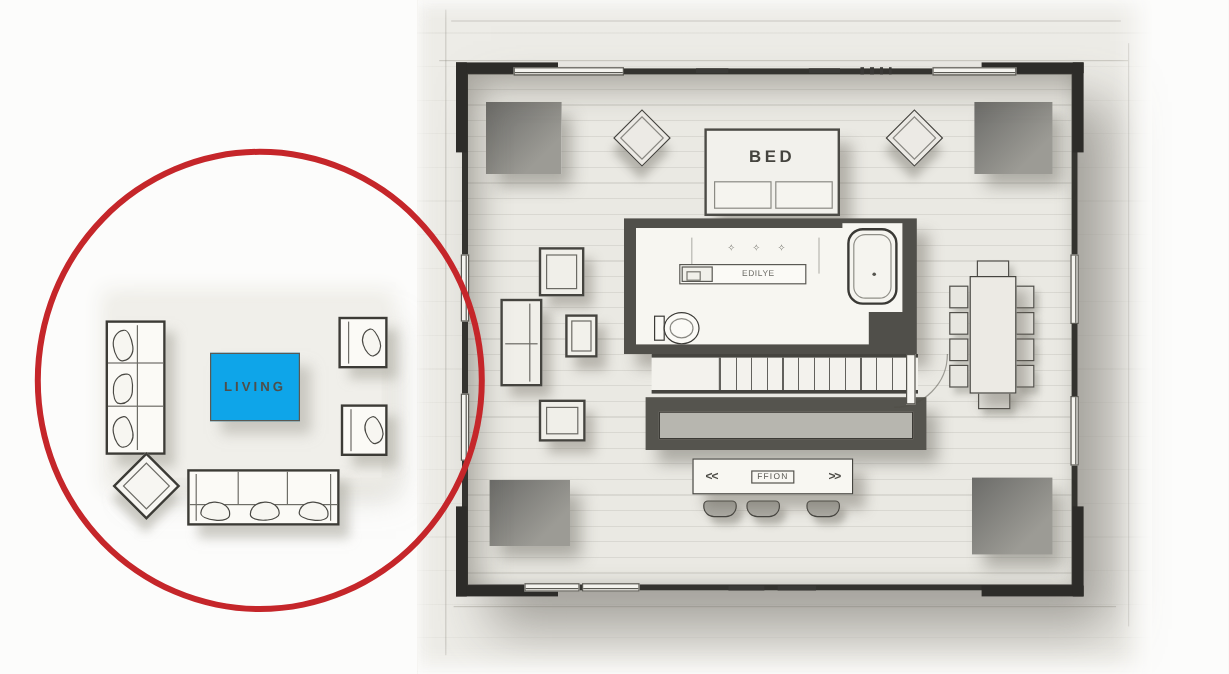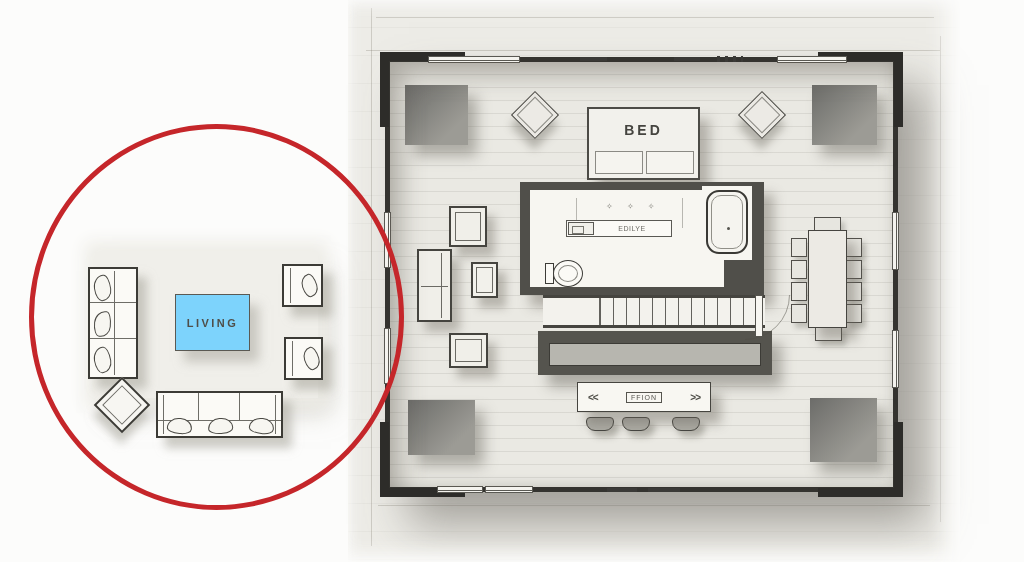--- a/index.html
+++ b/index.html
@@ -153,21 +153,21 @@
     box-shadow:9px 10px 9px rgba(172,170,160,.6); }
   .sofa-left { left:88px; top:267px; width:50px; height:112px; }
   .sofa-left::before { content:""; position:absolute; top:2px; bottom:2px; left:24px; border-left:1px solid #6e6d67; }
   .sofa-left .d1 { position:absolute; left:0; right:0; top:33px; border-top:1px solid #6e6d67; }
   .sofa-left .d2 { position:absolute; left:0; right:0; top:69px; border-top:1px solid #6e6d67; }
   .pillow { position:absolute; background:#f7f6f1; border:1.5px solid #4a4944;
     border-radius:65% 35% 60% 40% / 50% 60% 45% 55%; }
   .pl-1 { left:4px; top:6px;  width:17px; height:26px; transform:rotate(-8deg); }
   .pl-2 { left:4px; top:42px; width:17px; height:26px; transform:rotate(6deg); }
   .pl-3 { left:4px; top:78px; width:17px; height:26px; transform:rotate(-10deg); }
-  .living-table { left:175px; top:294px; width:75px; height:57px; background:#7dd3fc; border:1.5px solid #5a5953;
+  .living-table { left:175px; top:294px; width:75px; height:57px; background:#0ea5e9; border:1.5px solid #5a5953;
     display:flex; align-items:center; justify-content:center;
     box-shadow:9px 11px 10px rgba(170,168,158,.55); position:absolute; }
   .living-label { font-size:11px; letter-spacing:2.5px; font-weight:600; color:#4f4e49; }
   .armchair { position:absolute; background:#fbfaf6; border:2px solid #3c3b36; box-shadow:9px 10px 9px rgba(172,170,160,.6); }
   .armchair::before { content:""; position:absolute; top:2px; bottom:2px; left:6px; border-left:1px solid #6e6d67; }
   .ac-1 { left:282px; top:264px; width:41px; height:43px; }
   .ac-2 { left:284px; top:337px; width:39px; height:43px; }
   .ac-p { left:18px; top:8px; width:15px; height:23px; transform:rotate(-18deg); }
   .ldiamond { position:absolute; left:102px; top:385px; width:40px; height:40px; transform:rotate(45deg);
     background:#f7f6f2; border:2px solid #3c3b36; box-shadow:7px 8px 8px rgba(172,170,160,.6); }

